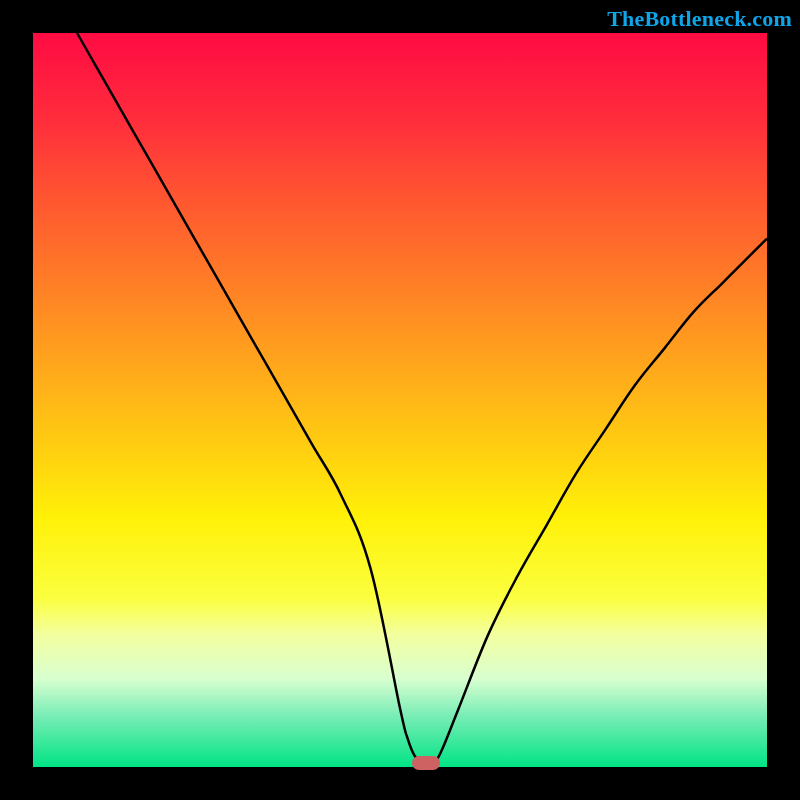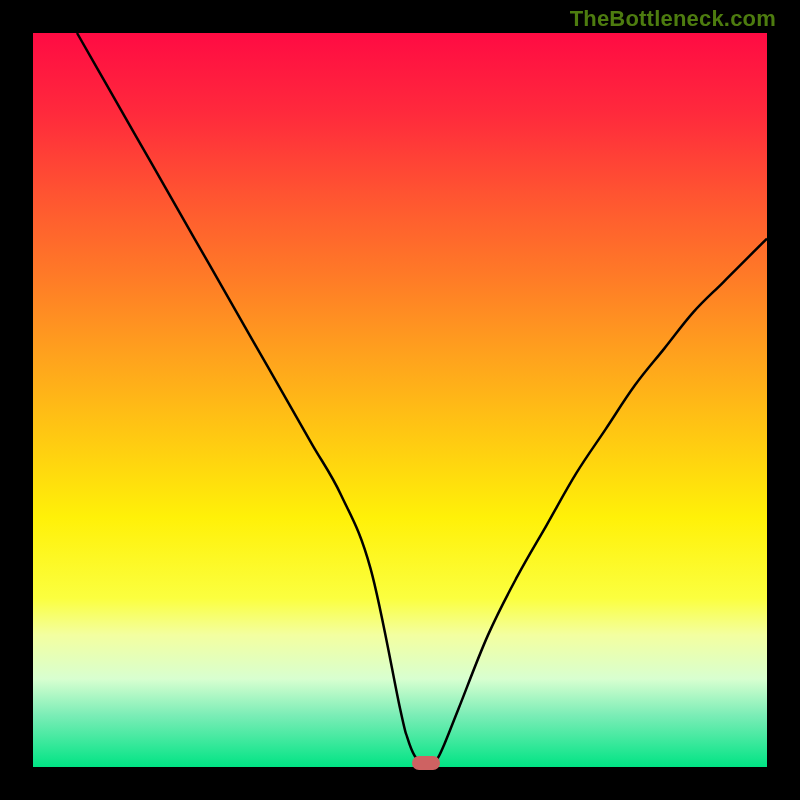--- a/index.html
+++ b/index.html
@@ -34,25 +34,25 @@
       #fbff3f 77%,
       #f3ffa0 82%,
       #d8ffd0 88%,
       #7aedb6 93%,
       #00e484 100%
     );
   }
   .watermark {
     position: absolute;
     top: 6px;
-    right: 24px;
-    font-family: Liberation Sans, sans-serif;
+    right: 8px;
+    font-family: Liberation Serif, serif;
     font-size: 22px;
     font-weight: 600;
-    color: #4d7c0f;
+    color: #0ea5e9;
     letter-spacing: 0.2px;
   }
   svg.curve {
     position: absolute;
     left: 0;
     top: 0;
     width: 734px;
     height: 734px;
     overflow: visible;
   }

